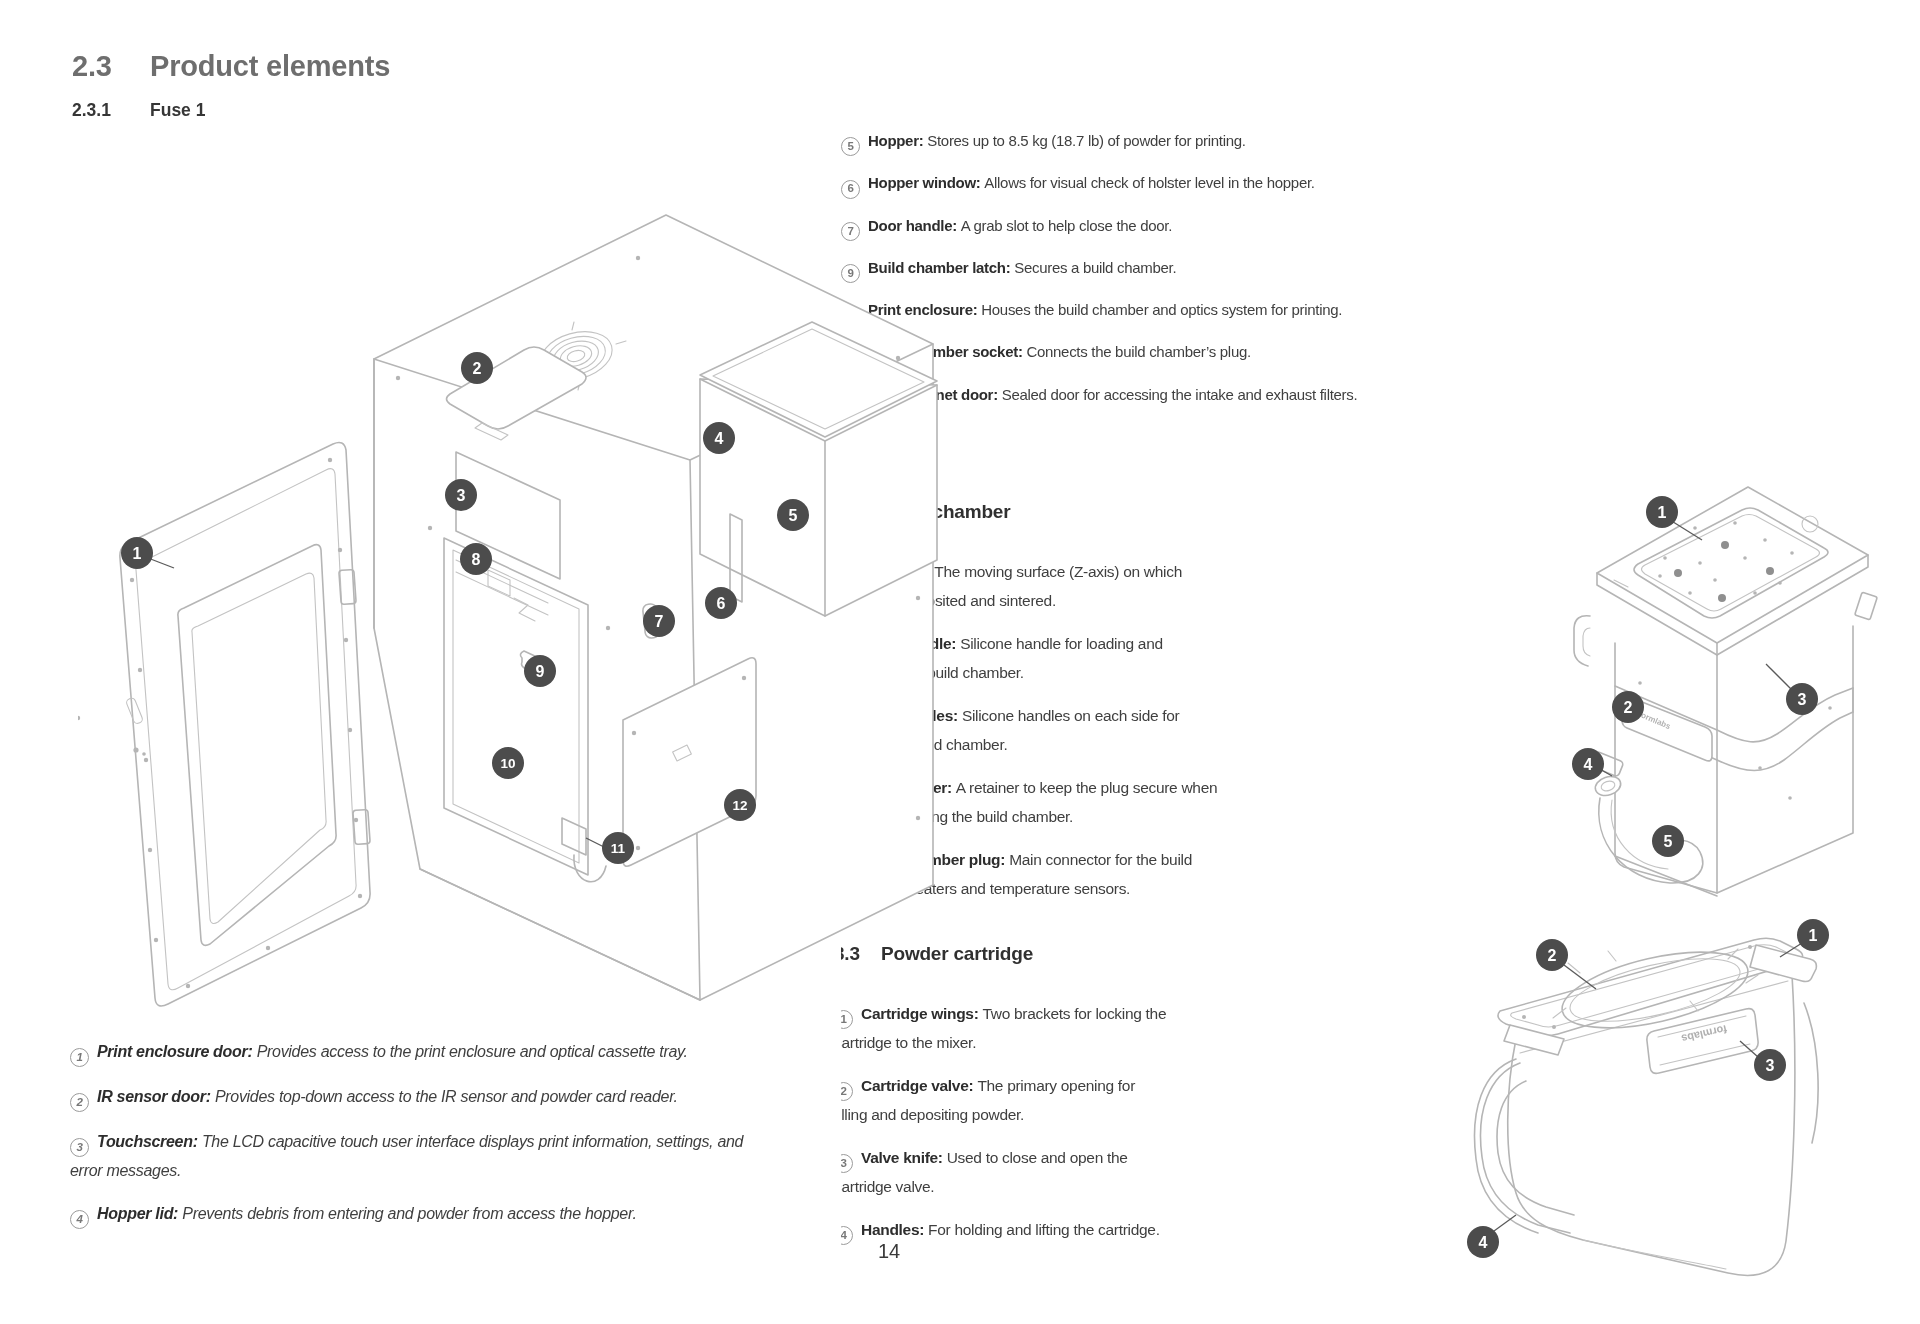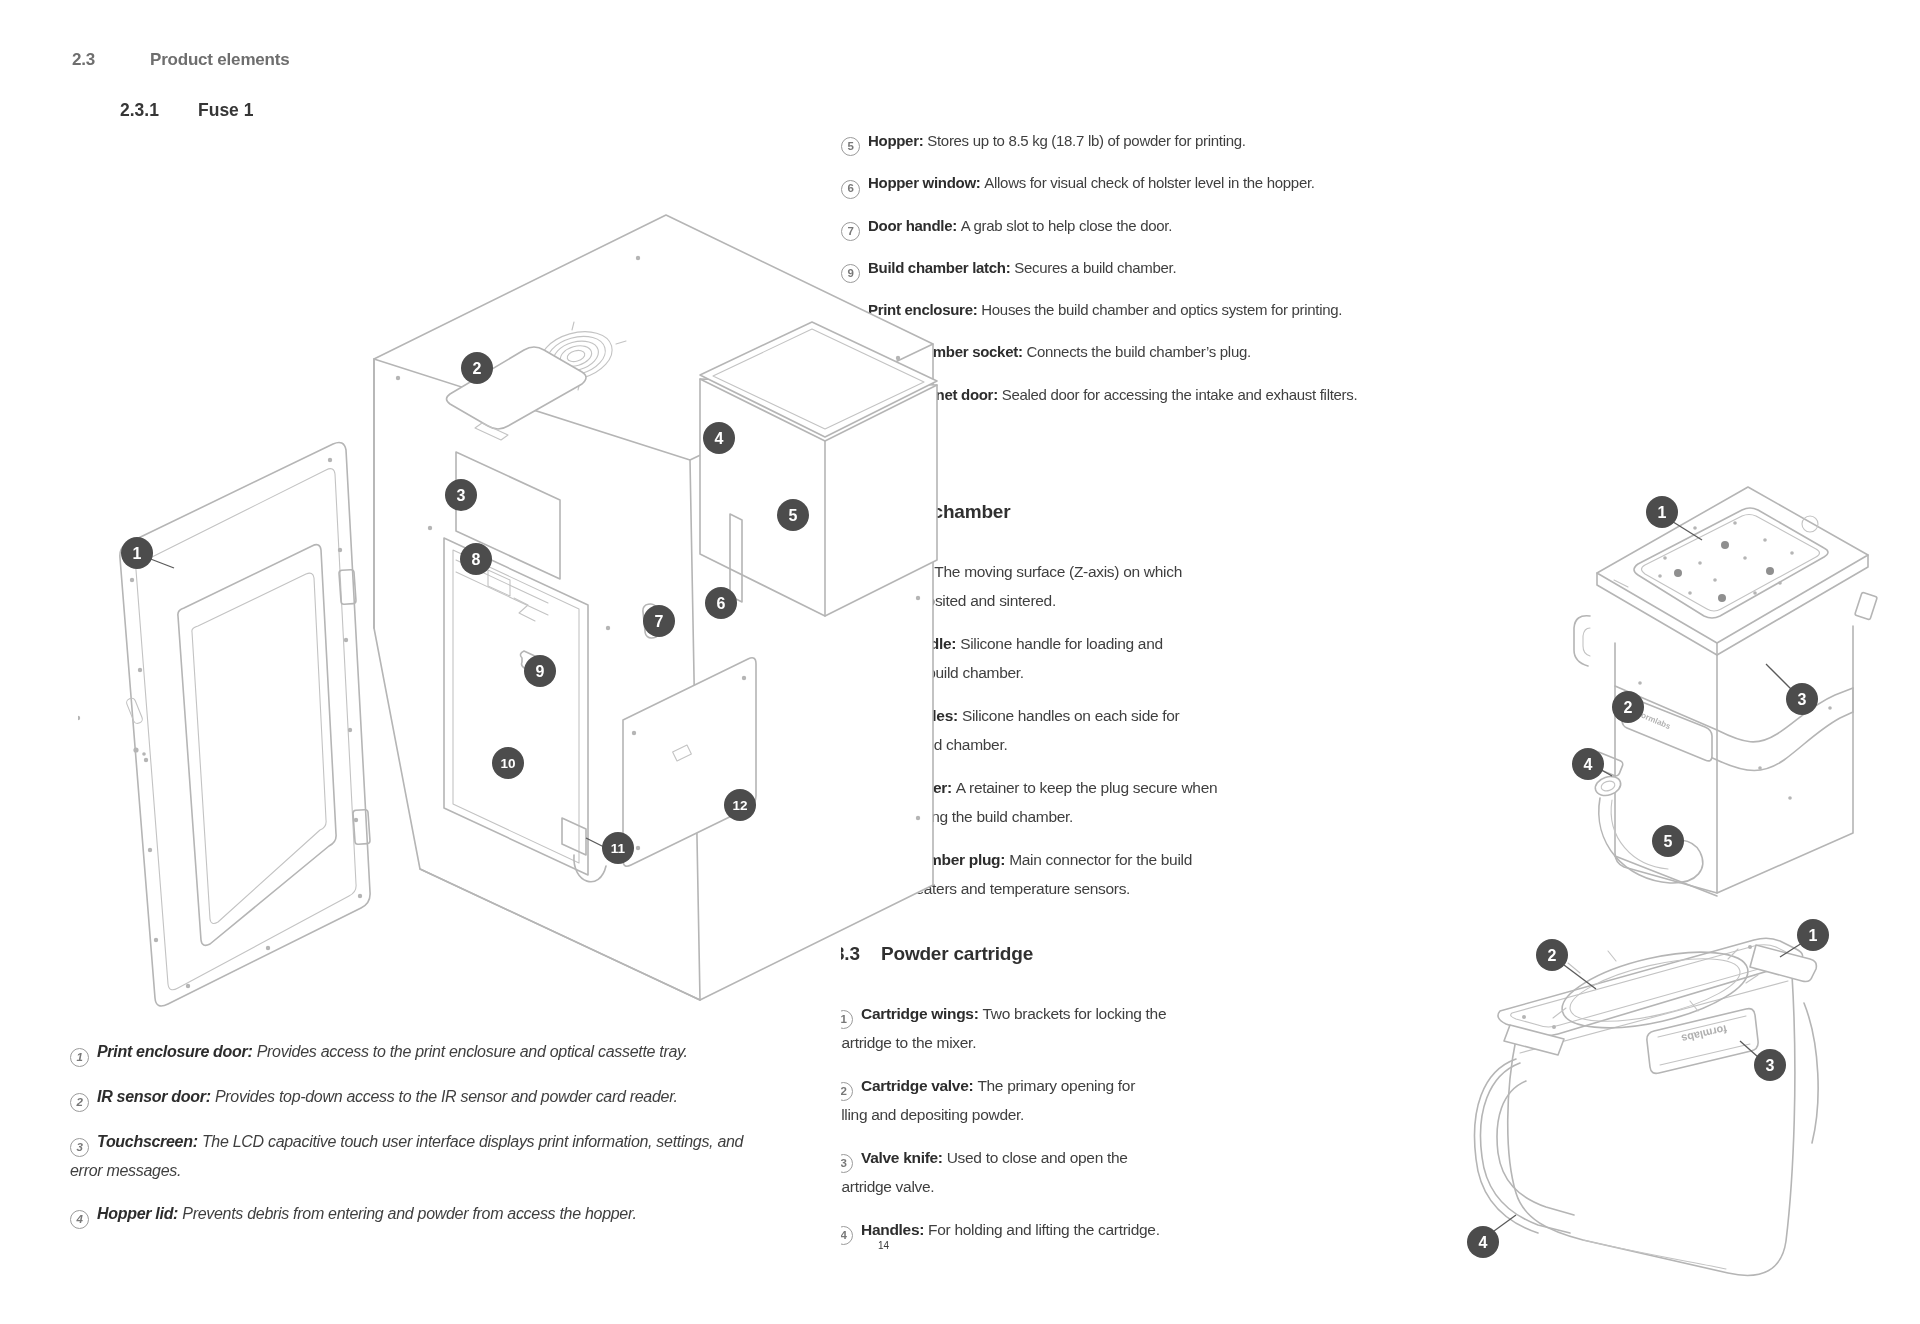--- a/index.html
+++ b/index.html
@@ -4,23 +4,23 @@
 <style>
   html,body{margin:0;padding:0;}
   body{
     width:1920px;height:1324px;position:relative;overflow:hidden;
     background:#ffffff;
     font-family:"Liberation Sans", sans-serif;
     color:#3f3f3f;
   }
   .abs{position:absolute;}
   
-  .h1{left:72px;top:50px;font-size:17px;font-weight:bold;color:#6e6e6e;letter-spacing:-0.2px;white-space:nowrap;}
+  .h1{left:72px;top:50px;font-size:29px;font-weight:bold;color:#6e6e6e;letter-spacing:-0.2px;white-space:nowrap;}
   .h1 .no{display:inline-block;width:78px;}
-  .h2{left:72px;top:100px;font-size:17.5px;font-weight:bold;color:#363636;white-space:nowrap;margin-left:48px;}
+  .h2{left:72px;top:100px;font-size:17.5px;font-weight:bold;color:#363636;white-space:nowrap;}
   .h2 .no{display:inline-block;width:78px;}
   
   .item{white-space:nowrap;margin-top:16px;}
   .cnum{
     display:inline-flex;align-items:center;justify-content:center;
     width:19px;height:19px;border:1.6px solid #9b9b9b;border-radius:50%;
     font-size:11.5px;font-weight:bold;color:#787878;
     margin-right:8px;vertical-align:-4px;box-sizing:border-box;letter-spacing:-0.5px;
   }
   .cnum.two{font-size:10px;}
@@ -33,21 +33,21 @@
   .colclip{overflow:hidden;}
   .colclip .shift{margin-left:-7px;}
   .coltext{font-size:15.5px;line-height:27px;letter-spacing:-0.3px;}
   .coltext .item{margin-bottom:16px;}
   .sechead{font-size:19px;line-height:26px;margin-bottom:33px;font-weight:bold;color:#303030;letter-spacing:-0.2px;white-space:nowrap;}
   .sechead .no{display:inline-block;width:47px;}
   
   .leftlist{left:70px;top:1022px;font-size:16px;line-height:27px;letter-spacing:-0.3px;}
   .leftlist .item{margin-bottom:16px;font-style:italic;}
   
-  .pagenum{left:878px;top:1240px;font-size:10px;color:#3a3a3a;}
+  .pagenum{left:878px;top:1240px;font-size:20px;color:#3a3a3a;}
   
   svg{display:block;}
   svg .ln{fill:none;stroke:#b5b5b5;stroke-width:1.6;stroke-linejoin:round;stroke-linecap:round;}
   svg .lnf{fill:#ffffff;stroke:#b5b5b5;stroke-width:1.6;stroke-linejoin:round;stroke-linecap:round;}
   svg .thin{fill:none;stroke:#c3c3c3;stroke-width:1.1;stroke-linejoin:round;stroke-linecap:round;}
   svg .dot{fill:#b5b5b5;}
   svg .bigdot{fill:#8f8f8f;}
   svg .leader{fill:none;stroke:#5a5a5a;stroke-width:1.3;}
   svg .badge{fill:#4c4c4c;}
   svg .badge-txt{fill:#ffffff;font-family:"Liberation Sans",sans-serif;font-weight:bold;font-size:16px;}

